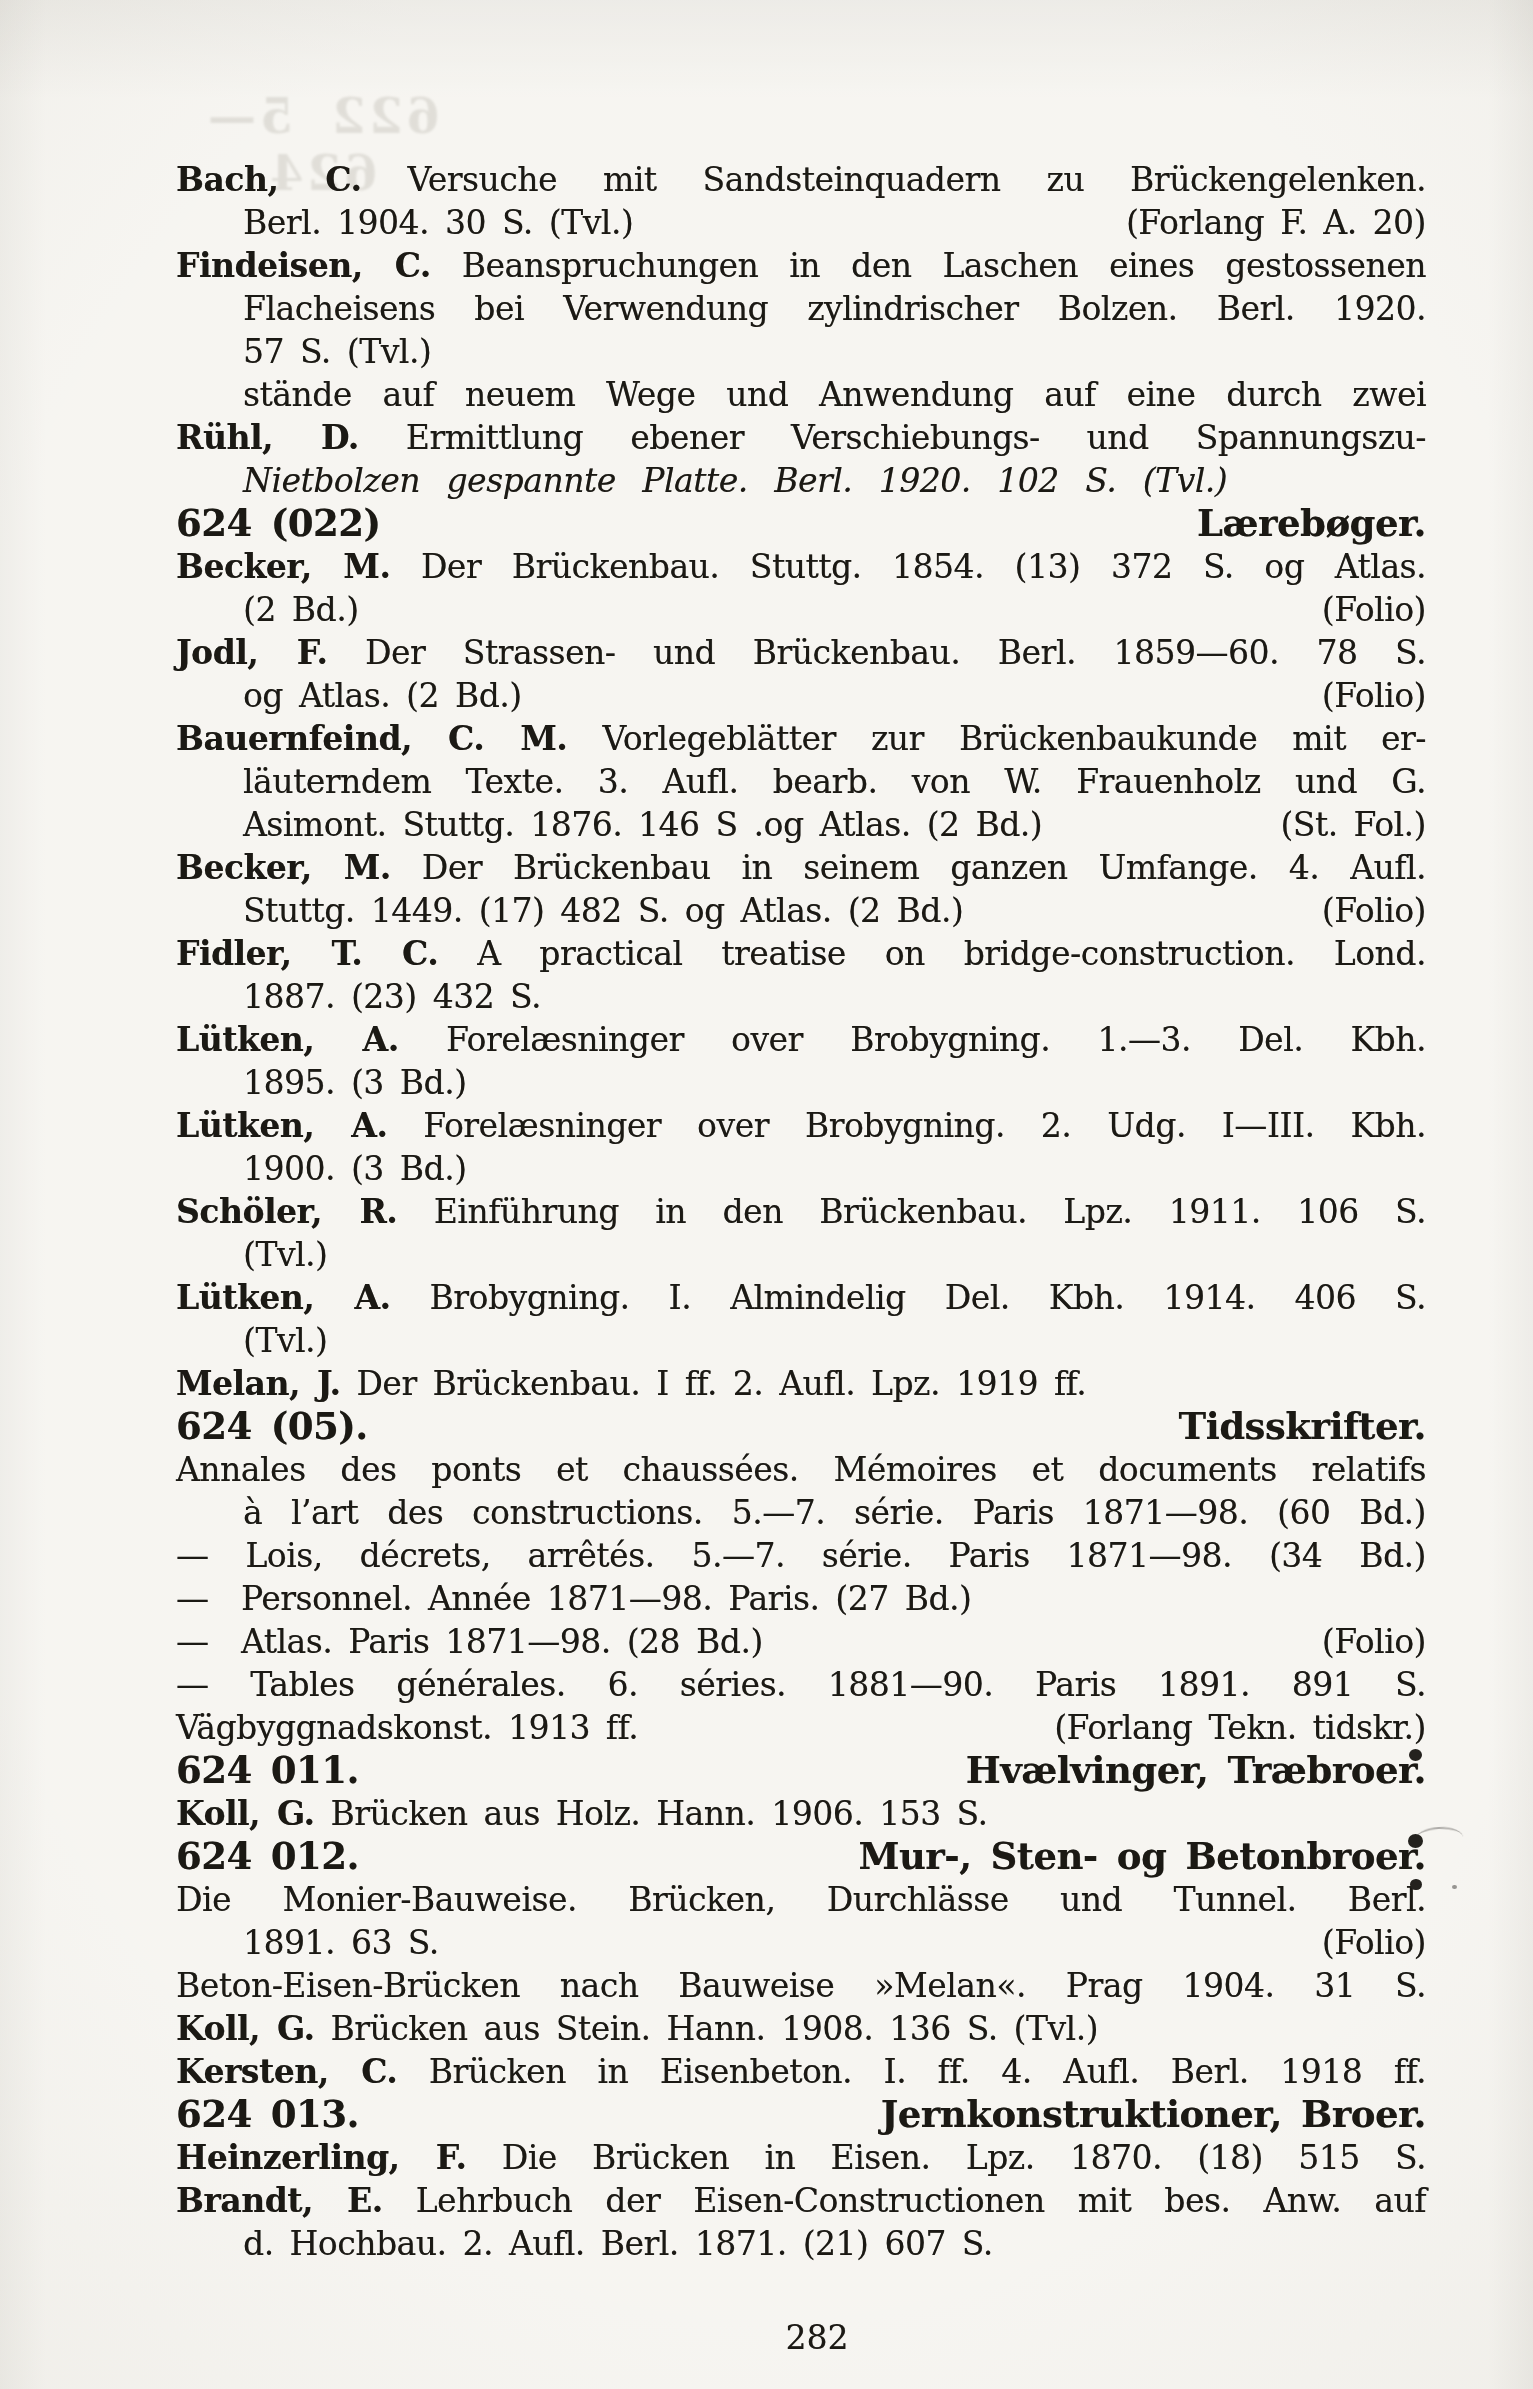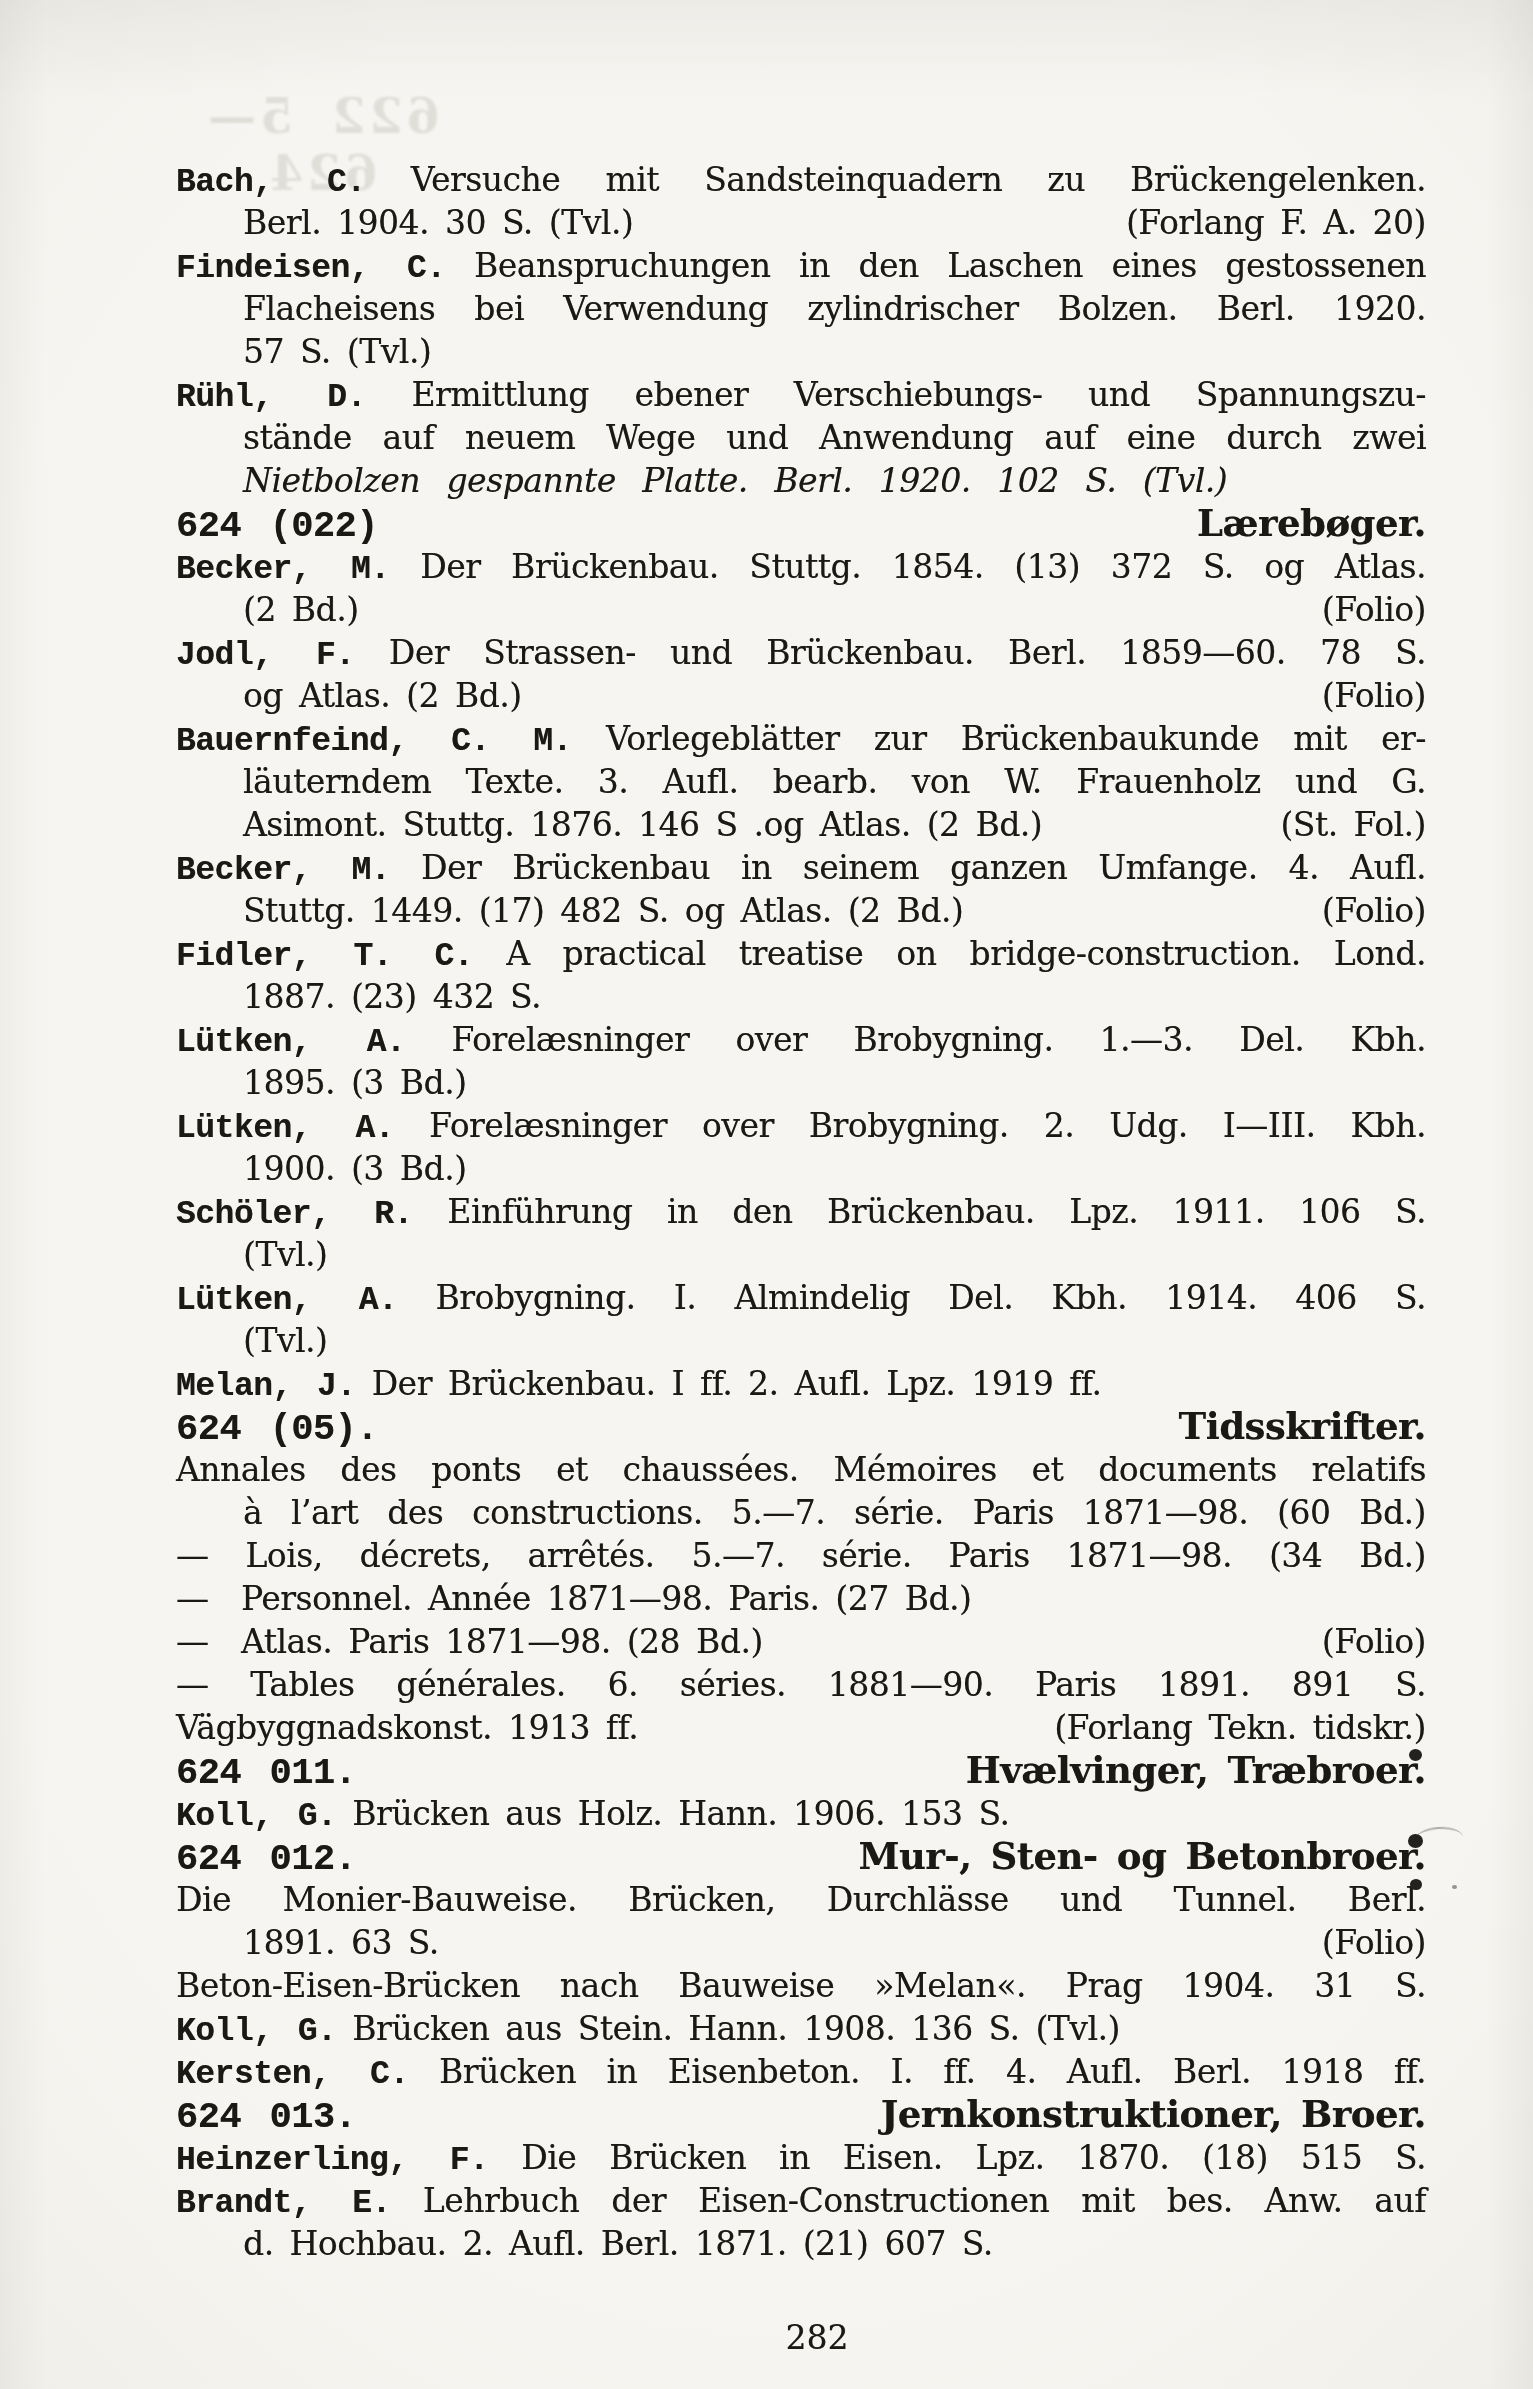--- a/index.html
+++ b/index.html
@@ -24,21 +24,21 @@
     position:absolute;left:176px;top:158px;width:1250px;
     font-size:33px;letter-spacing:-0.015em;
     text-shadow:0.2px 0 0 rgba(27,25,20,0.55);
   }
   .line{height:43px;line-height:43px;white-space:nowrap;}
   .line:not(.justify){word-spacing:0.18em;}
   .line.loose{word-spacing:0.5em;font-style:italic;}
   .justify{white-space:normal;text-align:justify;text-align-last:justify;}
   .flex{display:flex;justify-content:space-between;}
   .cont{padding-left:67px;gap:40px;}
-  .b{font-weight:bold;font-family:Liberation Mono, monospace;}
+  .b{font-weight:bold;}
   .head{font-weight:bold;font-size:37px;}
   .ghost{
     position:absolute;left:186px;top:88px;width:272px;height:57px;
     line-height:57px;text-align:center;
     font-weight:bold;font-size:48px;letter-spacing:0.08em;word-spacing:0.3em;
     color:var(--ghost,#787364);opacity:0.17;filter:blur(1.2px);
     transform:scaleX(-1);
   }
   .page-number{
     position:absolute;left:192px;top:2316px;width:1250px;
@@ -65,22 +65,22 @@
 
   <div class="text-block" id="text-block">
       <div class="line justify"><span class="b">Bach, C.</span> <span class="txt">Versuche mit Sandsteinquadern zu Brückengelenken.</span></div>
       <div class="line cont flex">
         <span class="left"><span class="txt">Berl. 1904. 30 S. (Tvl.)</span></span>
         <span class="right">(Forlang F. A. 20)</span>
       </div>
       <div class="line justify"><span class="b">Findeisen, C.</span> <span class="txt">Beanspruchungen in den Laschen eines gestossenen</span></div>
       <div class="line cont justify"><span class="txt">Flacheisens bei Verwendung zylindrischer Bolzen. Berl. 1920.</span></div>
       <div class="line cont"><span class="txt">57 S. (Tvl.)</span></div>
+      <div class="line cont justify"><span class="txt">stände auf neuem Wege und Anwendung auf eine durch zwei</span></div>
       <div class="line justify"><span class="b">Rühl, D.</span> <span class="txt">Ermittlung ebener Verschiebungs- und Spannungszu-</span></div>
-      <div class="line cont justify"><span class="txt">stände auf neuem Wege und Anwendung auf eine durch zwei</span></div>
       <div class="line cont loose"><span class="txt">Nietbolzen gespannte Platte. Berl. 1920. 102 S. (Tvl.)</span></div>
       <div class="line head flex">
         <span class="left"><span class="b">624 (022)</span></span>
         <span class="right">Lærebøger.</span>
       </div>
       <div class="line justify"><span class="b">Becker, M.</span> <span class="txt">Der Brückenbau. Stuttg. 1854. (13) 372 S. og Atlas.</span></div>
       <div class="line cont flex">
         <span class="left"><span class="txt">(2 Bd.)</span></span>
         <span class="right">(Folio)</span>
       </div>

